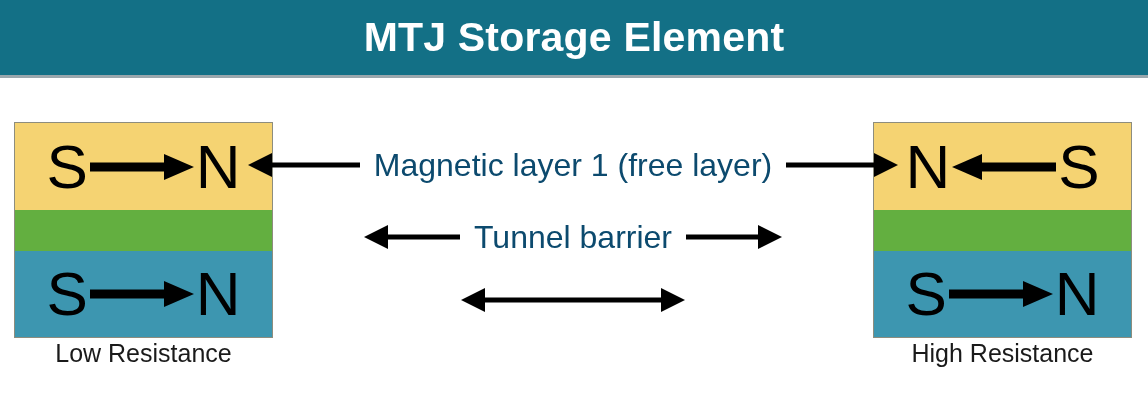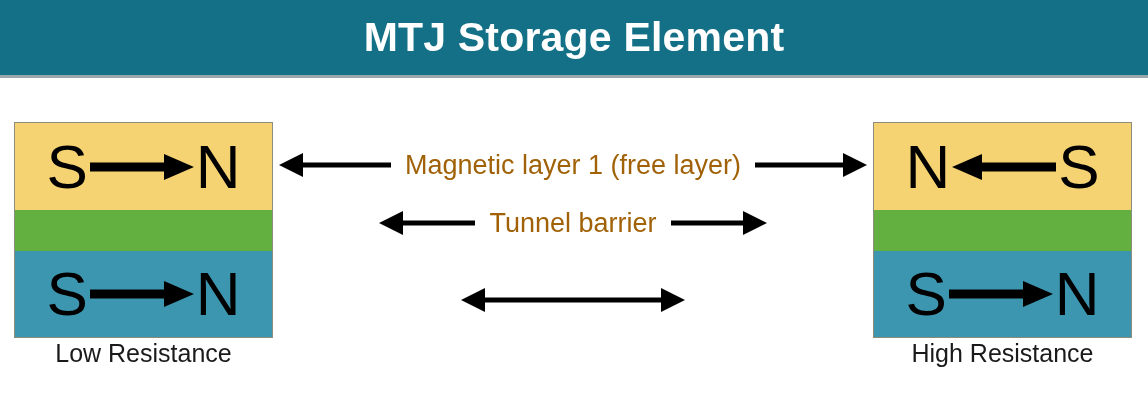--- a/index.html
+++ b/index.html
@@ -119,26 +119,26 @@
   
   .annot-row {
     position: absolute;
     left: 273px;
     width: 600px;
     display: flex;
     align-items: center;
     justify-content: center;
   }
   #annot-free    { top: 61px;  height: 52px; }
-  #annot-barrier { top: 119px; height: 52px; }
+  #annot-barrier { top: 133px; height: 52px; }
   #annot-fixed   { top: 196px; height: 52px; }
 
   .annot-label {
-    font-size: 27px;
-    color: #a16207;
+    font-size: 32px;
+    color: #0c4a6e;
     white-space: nowrap;
     padding: 0 14px;
     line-height: 1;
   }
 
   
   .connector {
     position: relative;
     height: 24px;
     flex: none;

